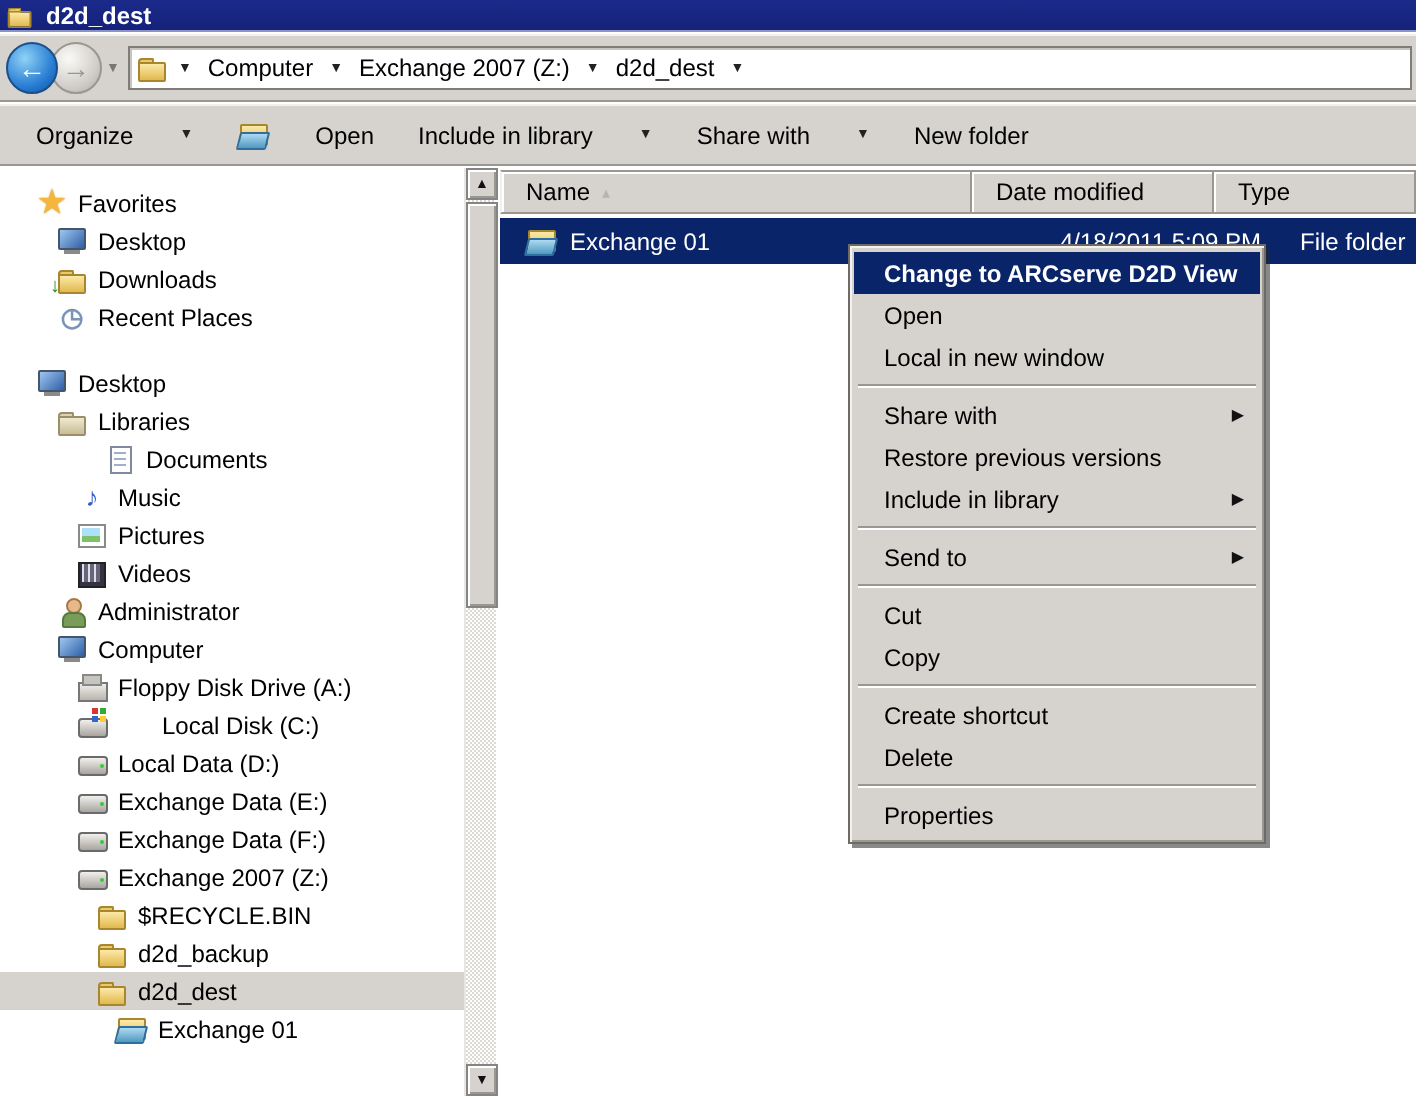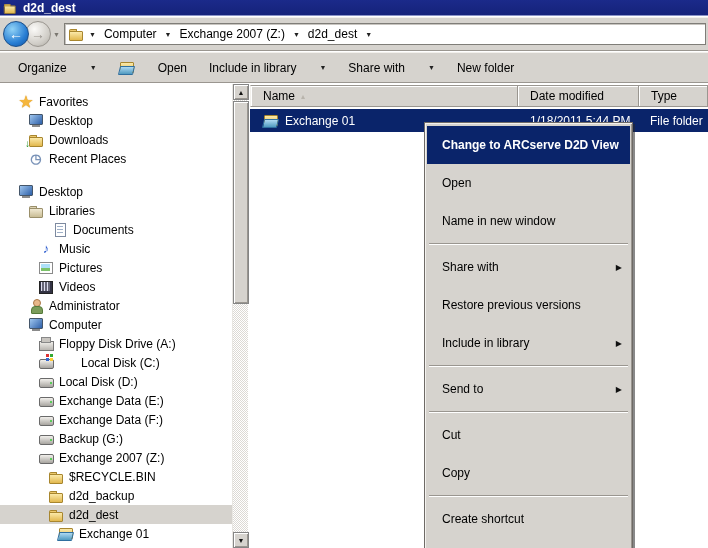--- a/index.html
+++ b/index.html
@@ -43,30 +43,30 @@
   .sb-btn,.sb-thumb{position:absolute;left:0;width:16px;background:var(--chrome);border:1px solid #858585;box-shadow:inset 1px 1px 0 #fff,inset -1px -1px 0 #9a9690}
   .sb-btn{height:16px;display:flex;align-items:center;justify-content:center;font-size:7px;color:#111}
   .sb-up{top:0}.sb-down{bottom:0}
   .sb-thumb{top:17px;height:203px}
 
   
   .files{position:absolute;left:250px;top:0;width:458px;height:464px;background:#fff}
   .colheads{position:absolute;left:0;top:1px;width:458px;height:22px;display:flex}
   .colhead{background:var(--chrome);border:1px solid #9a9690;border-left:none;box-shadow:inset 1px 1px 0 #fff;display:flex;align-items:center;padding-left:12px;gap:6px}
   .colhead:first-child{border-left:1px solid #f2f0ec}
-  .col-name{width:268px}.col-date{width:121px}.col-type{width:65px;flex:1}
+  .col-name{width:236px}.col-date{width:121px}.col-type{width:65px;flex:1}
   .sortmark{color:#b8b4ac;font-size:8px}
   .filerow{position:absolute;left:0;top:25px;width:458px;height:23px;display:flex;align-items:center;background:var(--selection);color:#fff}
   .filerow .cell-name{width:272px;display:flex;align-items:center;gap:6px;padding-left:13px}
   .filerow .cell-date{width:121px;padding-left:8px;white-space:nowrap}
   .filerow .cell-type{flex:1;padding-left:7px;white-space:nowrap}
 
   
   .ctxmenu{position:absolute;left:424px;top:122px;width:209px;background:var(--chrome);border:1px solid var(--menu-border-dark);box-shadow:inset 1px 1px 0 #f4f2ee,inset -1px -1px 0 #9a9690,2px 2px 0 rgba(40,40,40,.55);padding:3px 2px;z-index:10}
-  .menu-item{height:38px;display:flex;align-items:center;padding:0 8px 0 15px;white-space:nowrap;cursor:default}
+  .menu-item{height:21px;display:flex;align-items:center;padding:0 8px 0 15px;white-space:nowrap;cursor:default}
   .menu-item .mlabel{flex:1}
   .menu-item .sub{font-size:8px;color:#111}
   .menu-item.bold{font-weight:bold}
   .menu-item.highlight{background:var(--selection);color:#fff}
   .menu-sep{height:0;border-top:1px solid #9a9690;border-bottom:1px solid #fff;margin:3px 2px}
 
   
   .ic{position:relative;display:inline-block;width:16px;height:16px;flex:0 0 16px}
   .ic .g{position:absolute;left:0;top:0;width:16px;height:16px;font-style:normal;line-height:16px;text-align:center;font-size:12px}
   .ic-small{transform:scale(.85);transform-origin:left center}
@@ -254,39 +254,33 @@
         <div class="tree-item" style="padding-left: 38px; gap: 27px;">
           <span class="ic i-disk-win">
             <b class="g"></b>
           </span>
           <span class="lbl">Local Disk (C:)</span>
         </div>
         <div class="tree-item" style="padding-left: 38px;">
           <span class="ic i-disk">
             <b class="g"></b>
           </span>
-          <span class="lbl">Local Disk (D:)</span>
+          <span class="lbl">Local Data (D:)</span>
         </div>
         <div class="tree-item" style="padding-left: 38px;">
           <span class="ic i-disk">
             <b class="g"></b>
           </span>
           <span class="lbl">Exchange Data (E:)</span>
         </div>
         <div class="tree-item" style="padding-left: 38px;">
           <span class="ic i-disk">
             <b class="g"></b>
           </span>
           <span class="lbl">Exchange Data (F:)</span>
-        </div>
-        <div class="tree-item" style="padding-left: 38px;">
-          <span class="ic i-disk">
-            <b class="g"></b>
-          </span>
-          <span class="lbl">Backup (G:)</span>
         </div>
         <div class="tree-item" style="padding-left: 38px;">
           <span class="ic i-disk">
             <b class="g"></b>
           </span>
           <span class="lbl">Exchange 2007 (Z:)</span>
         </div>
         <div class="tree-item" style="padding-left: 48px;">
           <span class="ic i-folder">
             <b class="g"></b>
@@ -337,36 +331,36 @@
           </div>
         </div>
       <div id="file-rows">
           <div class="filerow">
             <div class="cell-name">
               <span class="ic i-folder-open">
                 <b class="g"></b>
               </span>
               <span>Exchange 01</span>
             </div>
-            <div class="cell-date">1/18/2011 5:44 PM</div>
+            <div class="cell-date">4/18/2011 5:09 PM</div>
             <div class="cell-type">File folder</div>
           </div>
         </div>
     </div>
   </div>
 
   <div class="ctxmenu">
       <div class="menu-item bold highlight">
         <span class="mlabel">Change to ARCserve D2D View</span>
       </div>
       <div class="menu-item">
         <span class="mlabel">Open</span>
       </div>
       <div class="menu-item">
-        <span class="mlabel">Name in new window</span>
+        <span class="mlabel">Local in new window</span>
       </div>
       <div class="menu-sep"></div>
       <div class="menu-item">
         <span class="mlabel">Share with</span>
         <span class="sub">▶</span>
       </div>
       <div class="menu-item">
         <span class="mlabel">Restore previous versions</span>
       </div>
       <div class="menu-item">

